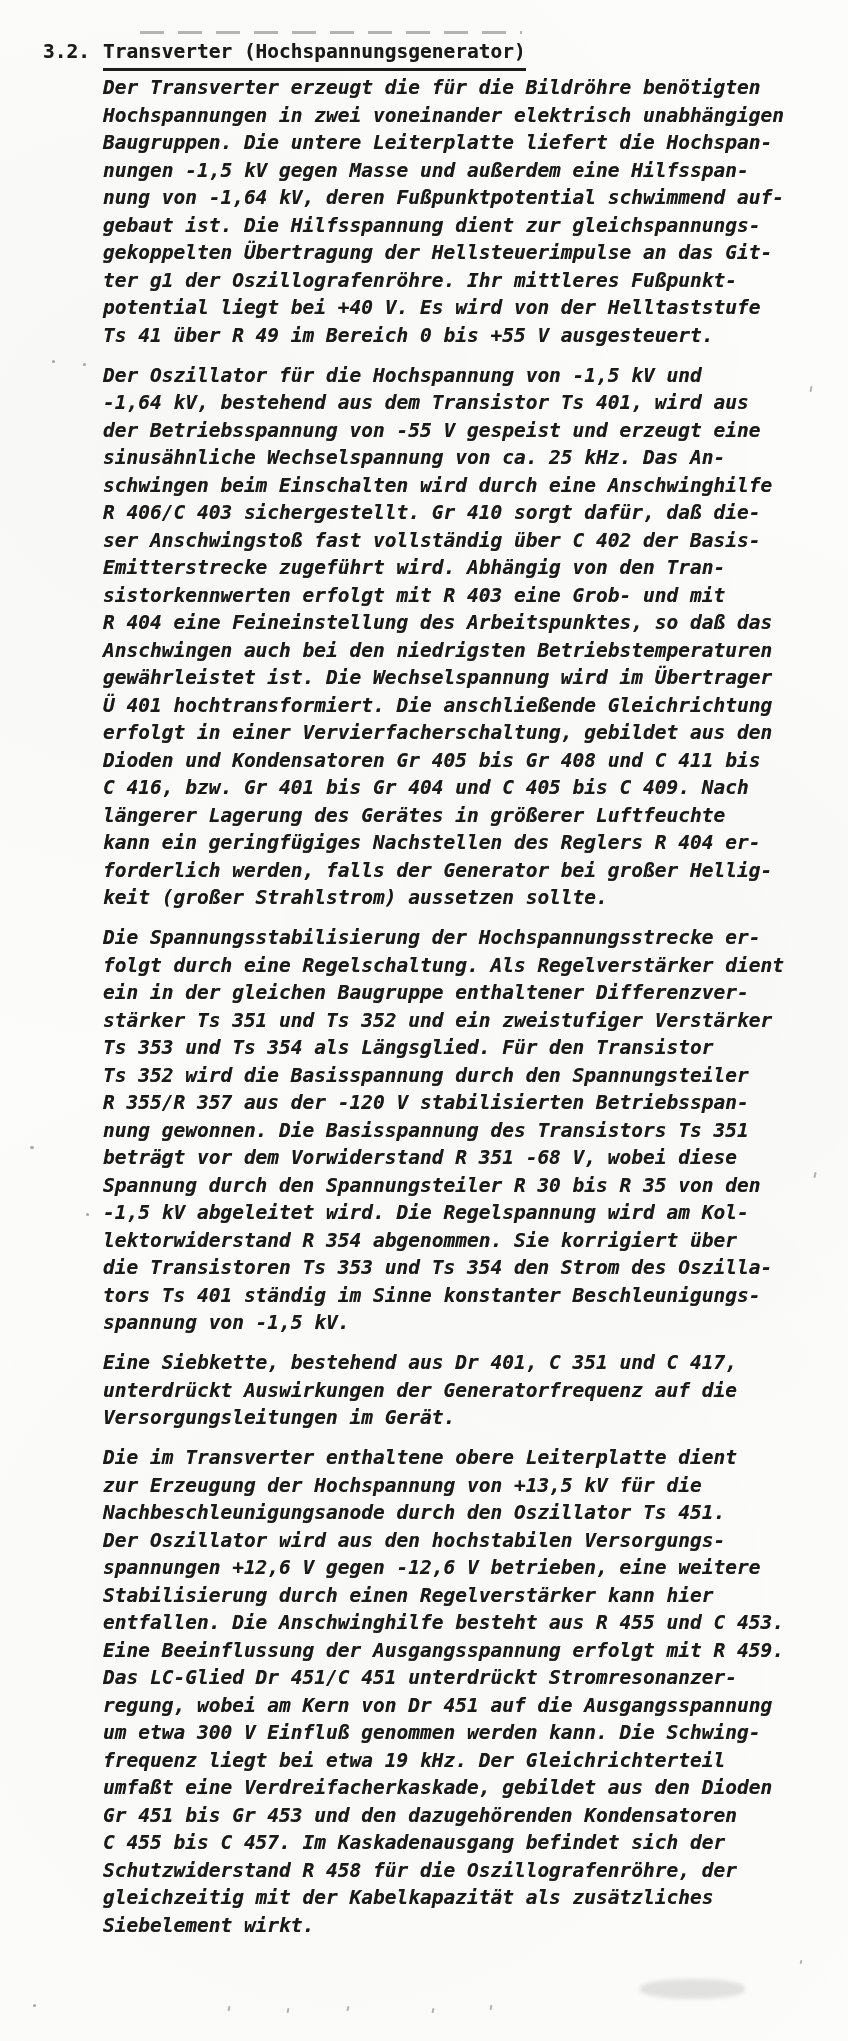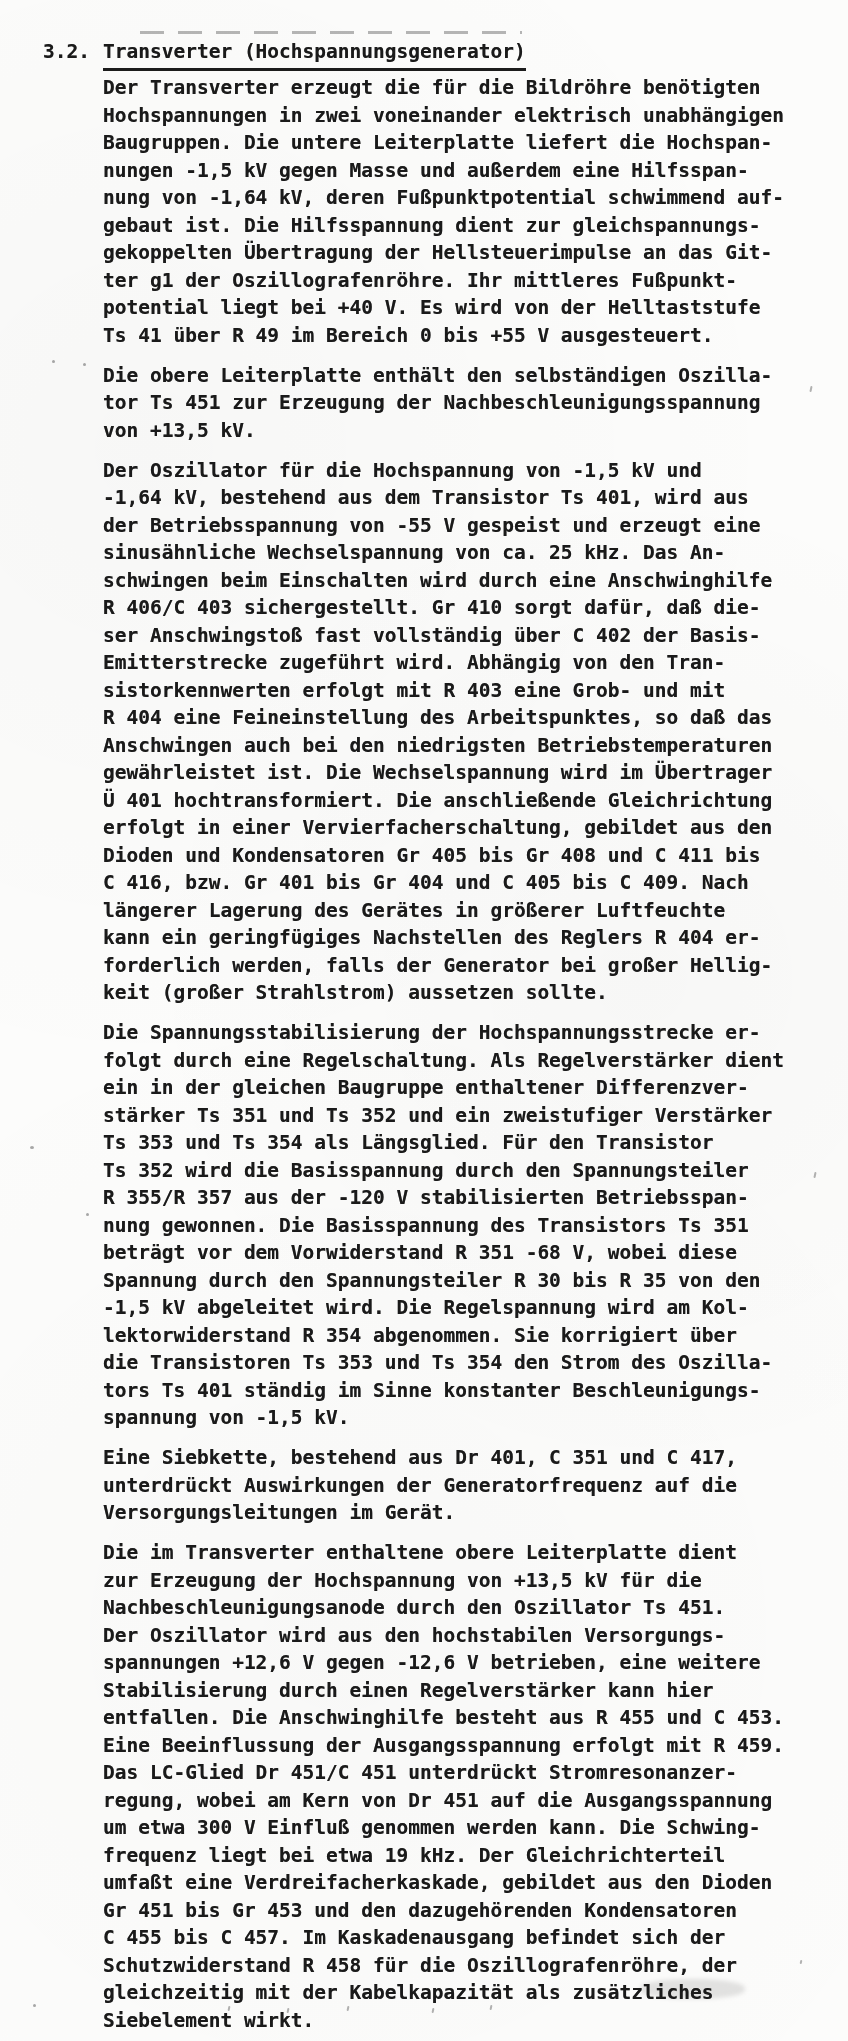--- a/index.html
+++ b/index.html
@@ -44,20 +44,21 @@
 
   .paragraphs {
     position: absolute;
     top: 74px;
     left: 103px;
     width: 720px;
   }
   .para {
     margin: 0 0 12.5px 0;
     white-space: pre;
+    font-style: italic;
   }
 
   
   .bleed-dash {
     position: absolute;
     top: 31px;
     left: 140px;
     width: 382px;
     height: 3px;
     background: repeating-linear-gradient(90deg,
@@ -115,23 +116,20 @@
       <p class="para">Der Transverter erzeugt die für die Bildröhre benötigten
 Hochspannungen in zwei voneinander elektrisch unabhängigen
 Baugruppen. Die untere Leiterplatte liefert die Hochspan-
 nungen -1,5 kV gegen Masse und außerdem eine Hilfsspan-
 nung von -1,64 kV, deren Fußpunktpotential schwimmend auf-
 gebaut ist. Die Hilfsspannung dient zur gleichspannungs-
 gekoppelten Übertragung der Hellsteuerimpulse an das Git-
 ter g1 der Oszillografenröhre. Ihr mittleres Fußpunkt-
 potential liegt bei +40 V. Es wird von der Helltaststufe
 Ts 41 über R 49 im Bereich 0 bis +55 V ausgesteuert.</p>
-      <p class="para">Die obere Leiterplatte enthält den selbständigen Oszilla-
-tor Ts 451 zur Erzeugung der Nachbeschleunigungsspannung
-von +13,5 kV.</p>
       <p class="para">Der Oszillator für die Hochspannung von -1,5 kV und
 -1,64 kV, bestehend aus dem Transistor Ts 401, wird aus
 der Betriebsspannung von -55 V gespeist und erzeugt eine
 sinusähnliche Wechselspannung von ca. 25 kHz. Das An-
 schwingen beim Einschalten wird durch eine Anschwinghilfe
 R 406/C 403 sichergestellt. Gr 410 sorgt dafür, daß die-
 ser Anschwingstoß fast vollständig über C 402 der Basis-
 Emitterstrecke zugeführt wird. Abhängig von den Tran-
 sistorkennwerten erfolgt mit R 403 eine Grob- und mit
 R 404 eine Feineinstellung des Arbeitspunktes, so daß das

